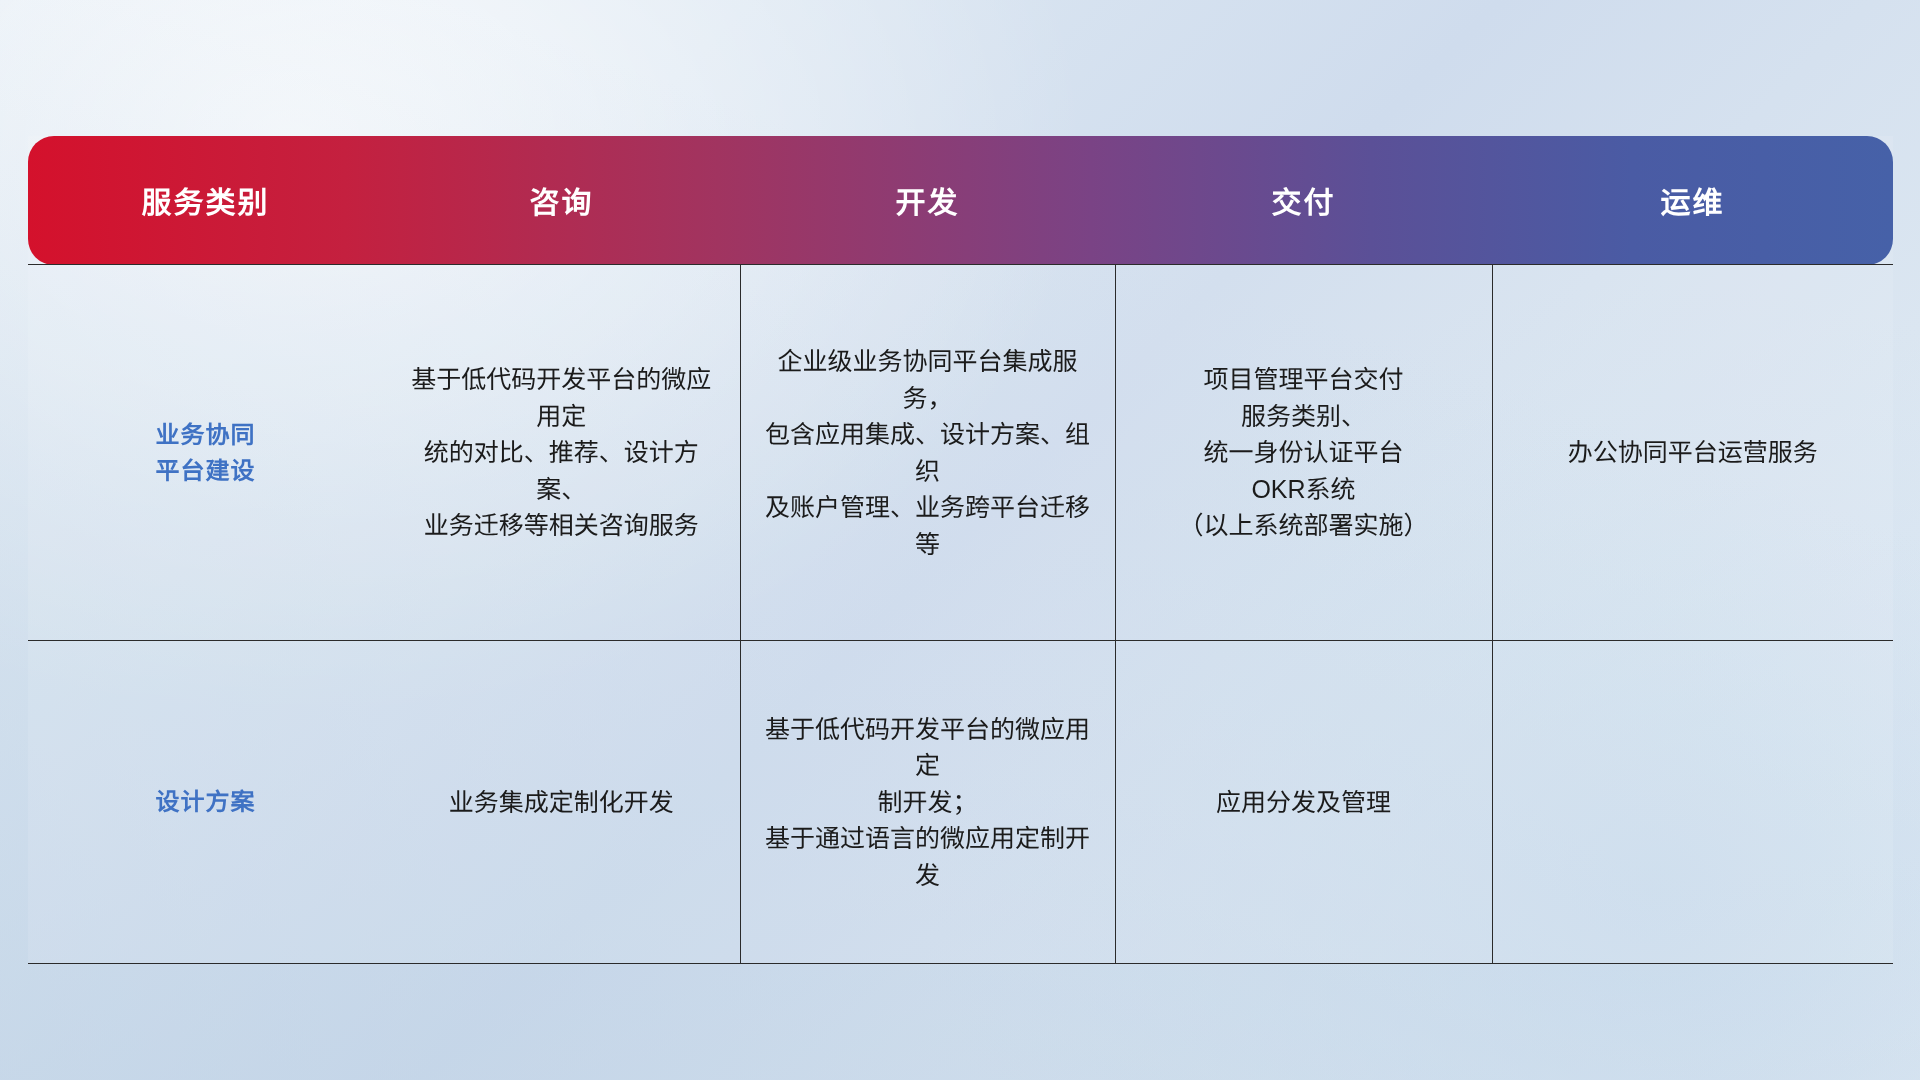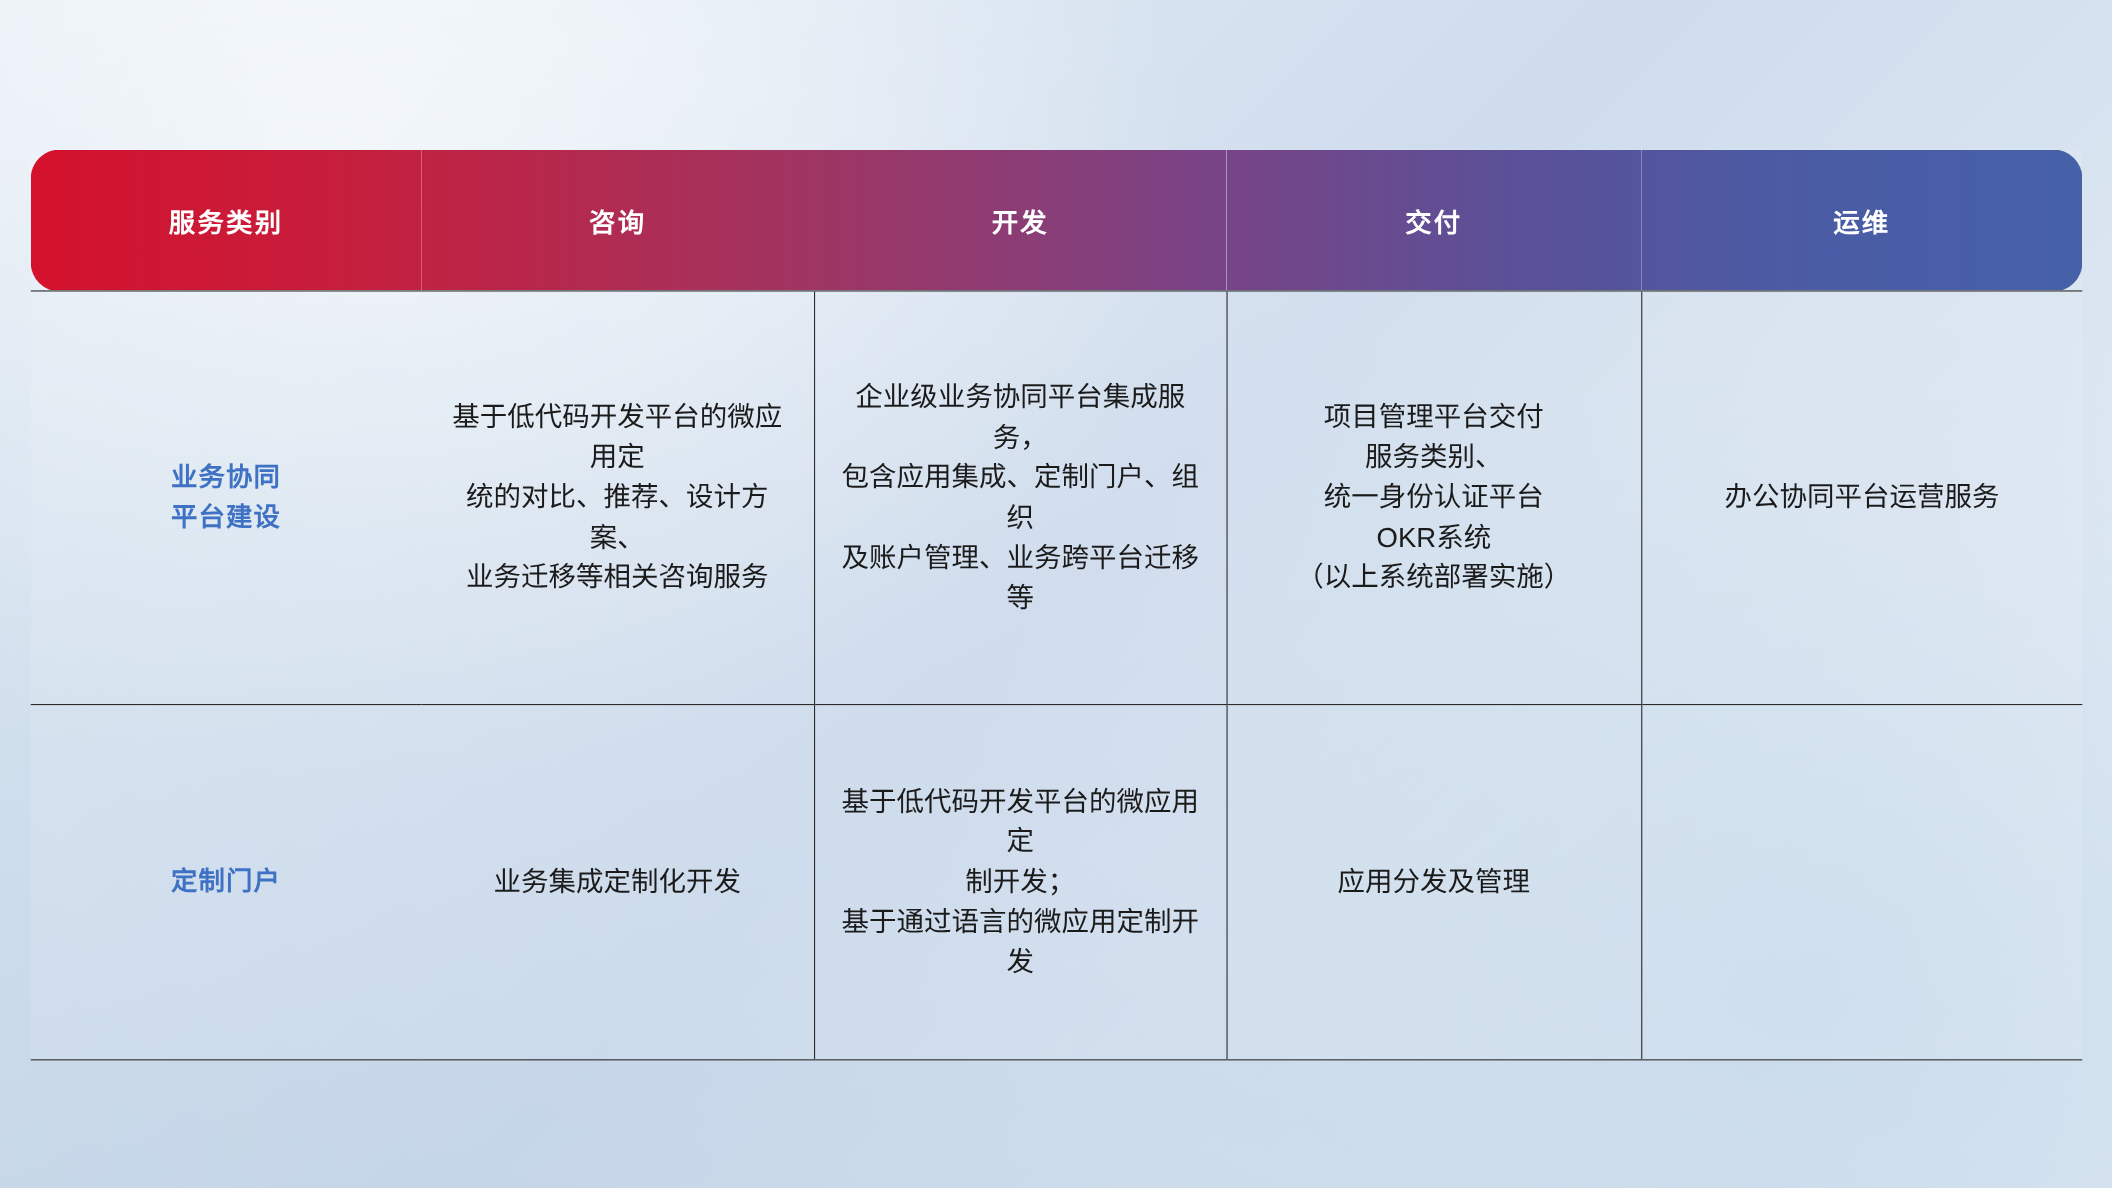--- a/index.html
+++ b/index.html
@@ -48,21 +48,21 @@
     width: 100%;
     height: 100%;
     border-collapse: collapse;
     table-layout: fixed;
     background: rgba(255,255,255,0.10);
   }
 
   thead th {
     height: 126px;
     color: #ffffff;
-    font-size: 24px;
+    font-size: 30px;
     font-weight: bold;
     letter-spacing: 2px;
     border: none;
     position: relative;
     vertical-align: middle;
   }
 
   
   thead tr {
     background: linear-gradient(90deg, #d4112c 0%, #c4203f 17%, #a13460 37%, #7a4385 57%, #5b5097 72%, #4a5ba4 86%, #4661a8 100%);
@@ -129,31 +129,31 @@
       </tr>
     </thead>
     <tbody>
       <tr>
         <td class="cat">业务协同
 平台建设</td>
         <td class="body-cell">基于低代码开发平台的微应用定
 统的对比、推荐、设计方案、
 业务迁移等相关咨询服务</td>
         <td class="body-cell vr-left">企业级业务协同平台集成服务，
-包含应用集成、定制门户、组织
+包含应用集成、设计方案、组织
 及账户管理、业务跨平台迁移等</td>
         <td class="body-cell vr-left">项目管理平台交付
 服务类别、
 统一身份认证平台
 OKR系统
 （以上系统部署实施）</td>
         <td class="body-cell vr-left">办公协同平台运营服务</td>
       </tr>
       <tr>
-        <td class="cat">定制门户</td>
+        <td class="cat">设计方案</td>
         <td class="body-cell">业务集成定制化开发</td>
         <td class="body-cell vr-left">基于低代码开发平台的微应用定
 制开发；
 基于通过语言的微应用定制开发</td>
         <td class="body-cell vr-left">应用分发及管理</td>
         <td class="body-cell vr-left"></td>
       </tr>
     </tbody>
   </table>
 </div>

